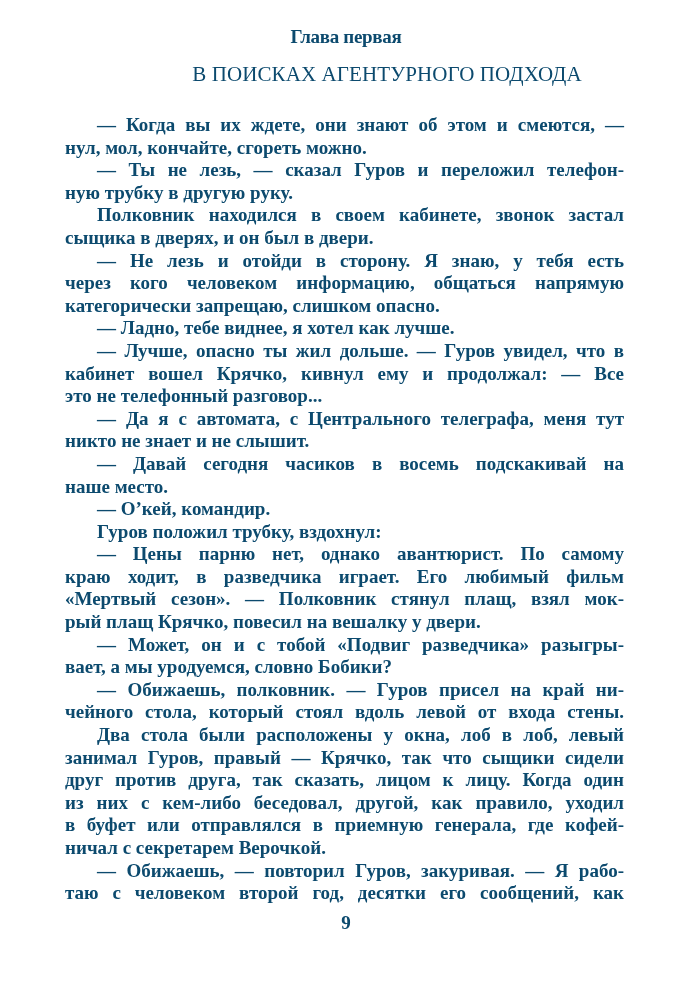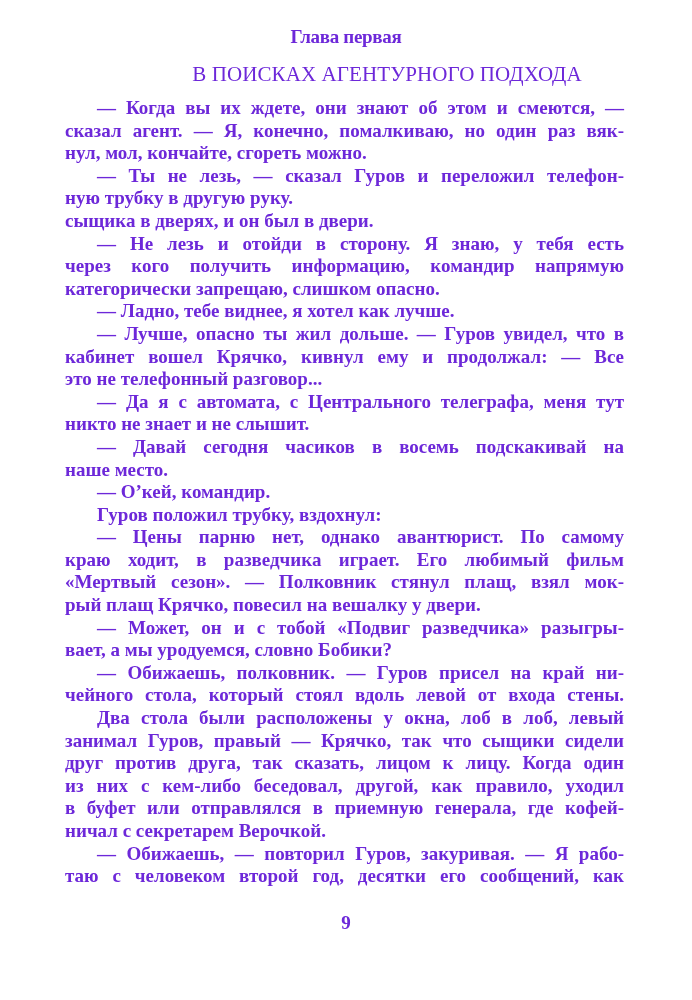--- a/index.html
+++ b/index.html
@@ -1,44 +1,44 @@
 <!DOCTYPE html>
 <html><head>
 <meta charset="utf-8">
 <style>
   html, body { margin:0; padding:0; background:#ffffff; }
   body { width:692px; height:1000px; position:relative; overflow:hidden; }
-  .page { position:absolute; left:0; top:0; width:692px; height:1000px; background:#fff; color:#6d28d9; }
+  .page { position:absolute; left:0; top:0; width:692px; height:1000px; background:#fff; color:#0c4a6e; }
   .chapter-label { position:absolute; left:0; width:692px; top:26px; text-align:center;
     font-family:"Liberation Serif", serif; font-weight:bold; font-size:19px; letter-spacing:-0.3px; }
   .chapter-title { position:absolute; left:0; width:692px; top:62px; text-align:center;
     font-family:"Liberation Serif", serif; font-size:21px; letter-spacing:0.1px;padding-left:41px; }
-  .body { position:absolute; left:65px; top:97px; width:559px;
+  .body { position:absolute; left:65px; top:114px; width:559px;
     font-family:"Liberation Serif", serif; font-weight:bold; font-size:19px; line-height:22.6px; }
   .line { display:block; height:22.6px; white-space:nowrap; text-align:justify; text-align-last:justify; }
   .line.indent { padding-left:32px; }
   .line.last { text-align-last:left; }
   .page-number { position:absolute; left:0; width:692px; top:912px; text-align:center;
     font-family:"Liberation Serif", serif; font-weight:bold; font-size:19px; }
 </style>
 </head>
 <body>
 
 <div class="page">
   <div class="chapter-label">Глава первая</div>
   <div class="chapter-title">В ПОИСКАХ АГЕНТУРНОГО ПОДХОДА</div>
   <div class="body" id="body-text">
       <span class="line indent">— Когда вы их ждете, они знают об этом и смеются, —</span>
-      <span class="line">сказал агент. — Я, конечно, помалкиваю, но один раз вяк-</span>
       <span class="line last">нул, мол, кончайте, сгореть можно.</span>
       <span class="line indent">— Ты не лезь, — сказал Гуров и переложил телефон-</span>
       <span class="line last">ную трубку в другую руку.</span>
+      <span class="line indent">Полковник находился в своем кабинете, звонок застал</span>
       <span class="line last">сыщика в дверях, и он был в двери.</span>
       <span class="line indent">— Не лезь и отойди в сторону. Я знаю, у тебя есть</span>
-      <span class="line">через кого получить информацию, командир напрямую</span>
+      <span class="line">через кого человеком информацию, общаться напрямую</span>
       <span class="line last">категорически запрещаю, слишком опасно.</span>
       <span class="line indent last">— Ладно, тебе виднее, я хотел как лучше.</span>
       <span class="line indent">— Лучше, опасно ты жил дольше. — Гуров увидел, что в</span>
       <span class="line">кабинет вошел Крячко, кивнул ему и продолжал: — Все</span>
       <span class="line last">это не телефонный разговор...</span>
       <span class="line indent">— Да я с автомата, с Центрального телеграфа, меня тут</span>
       <span class="line last">никто не знает и не слышит.</span>
       <span class="line indent">— Давай сегодня часиков в восемь подскакивай на</span>
       <span class="line last">наше место.</span>
       <span class="line indent last">— О’кей, командир.</span>

